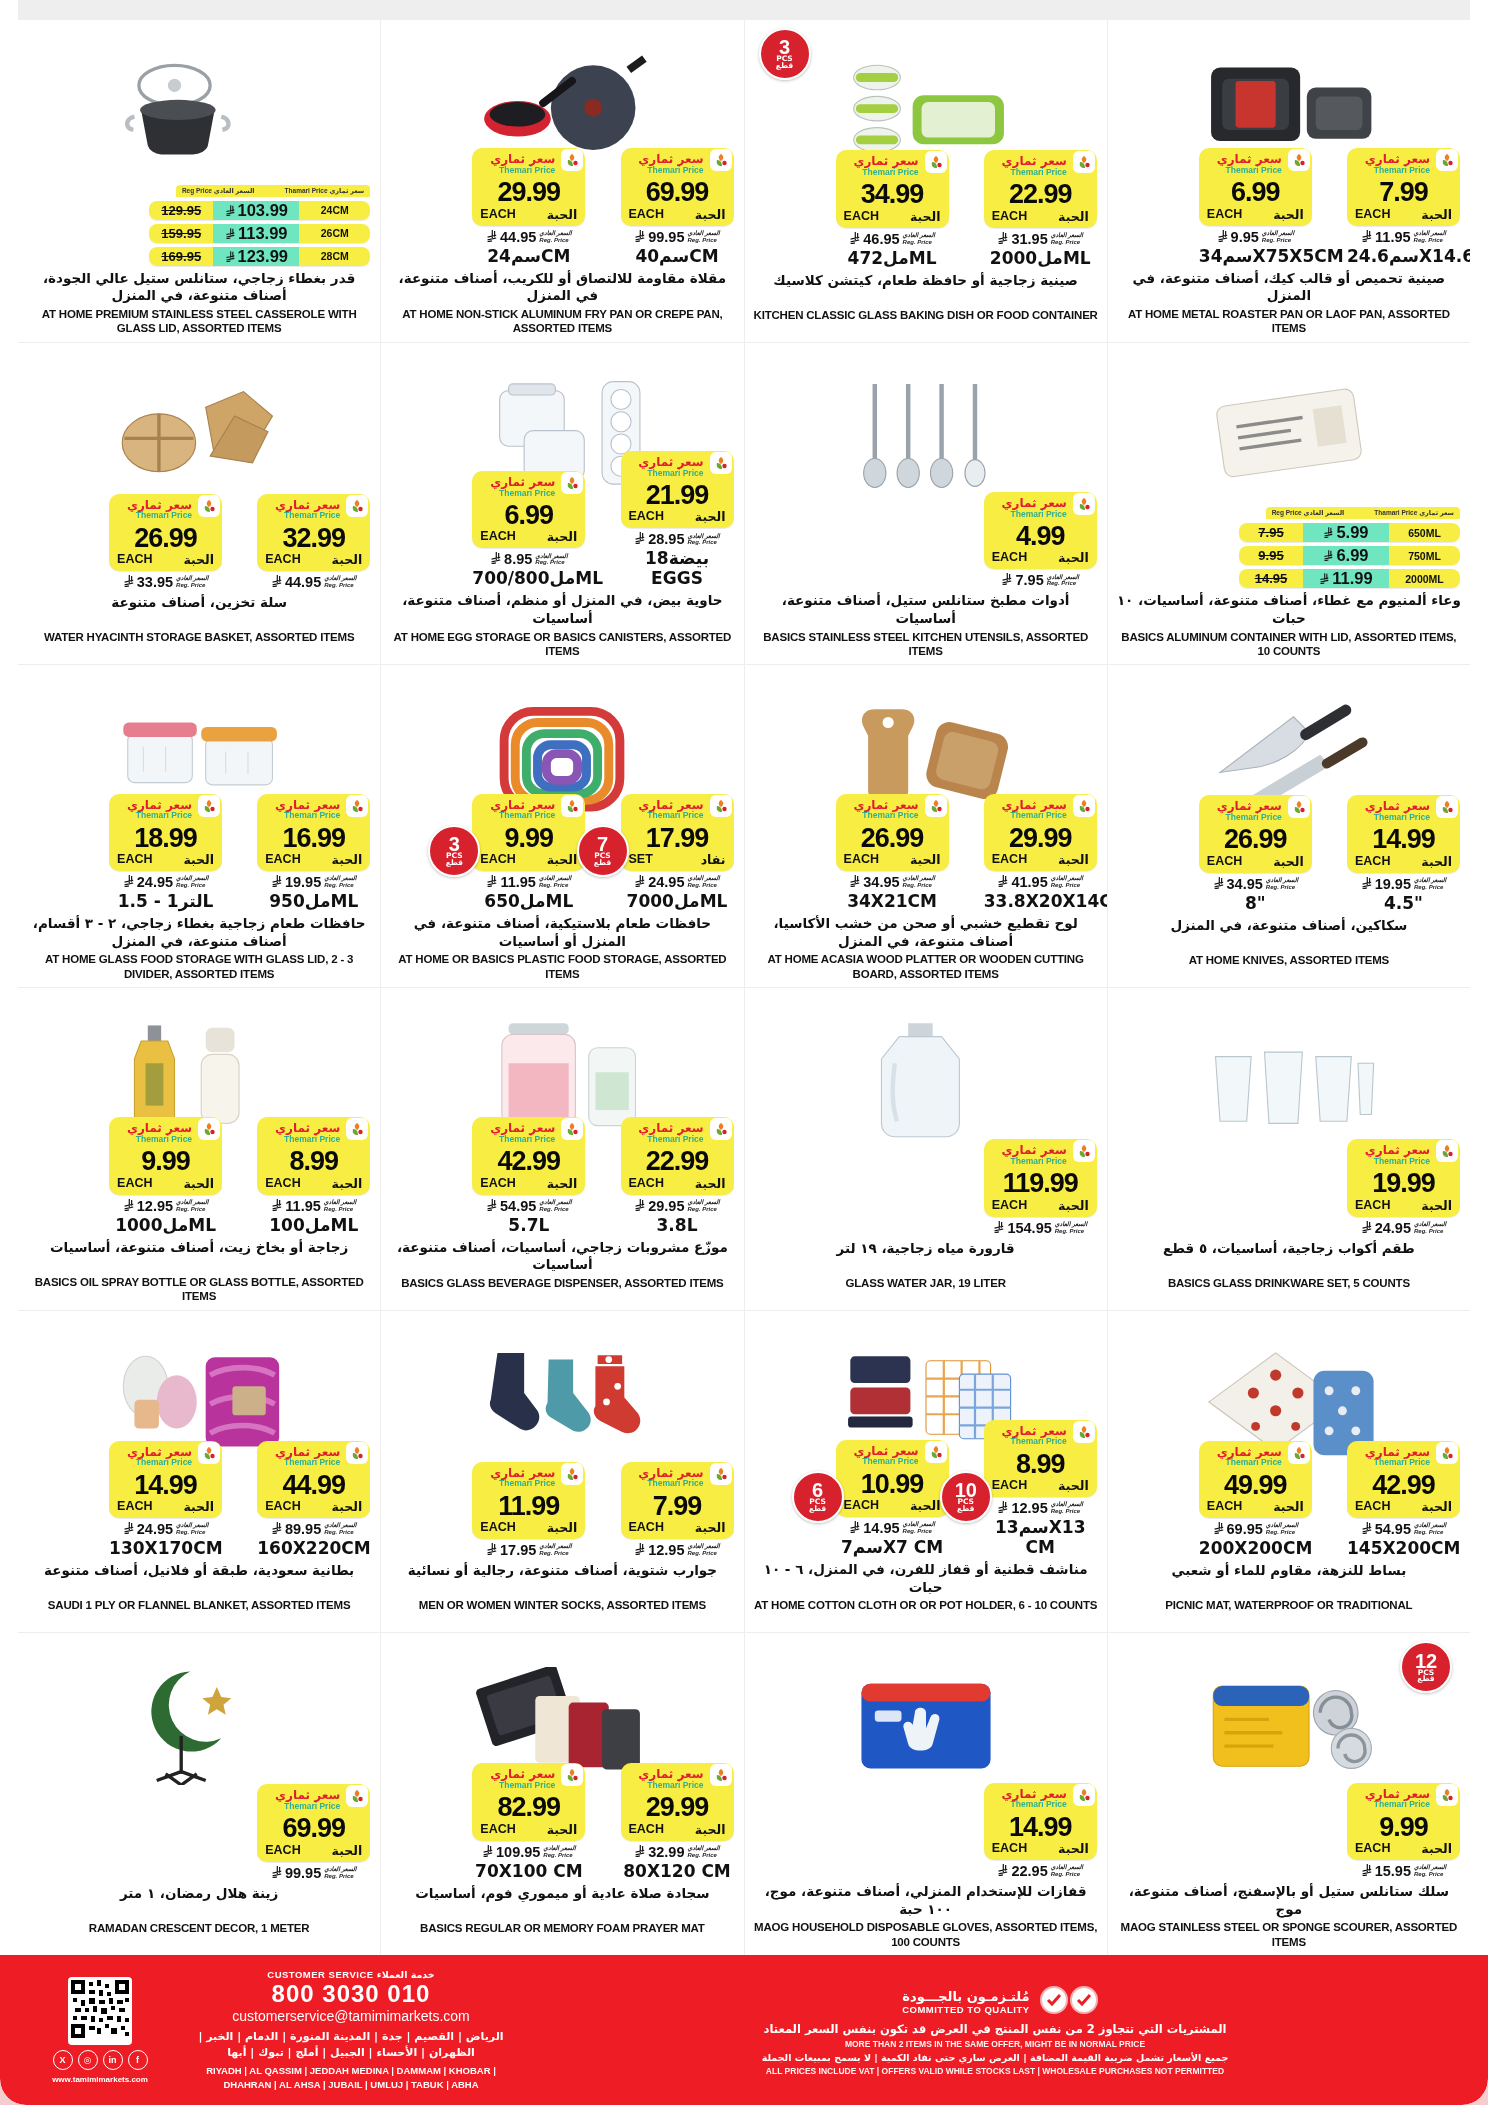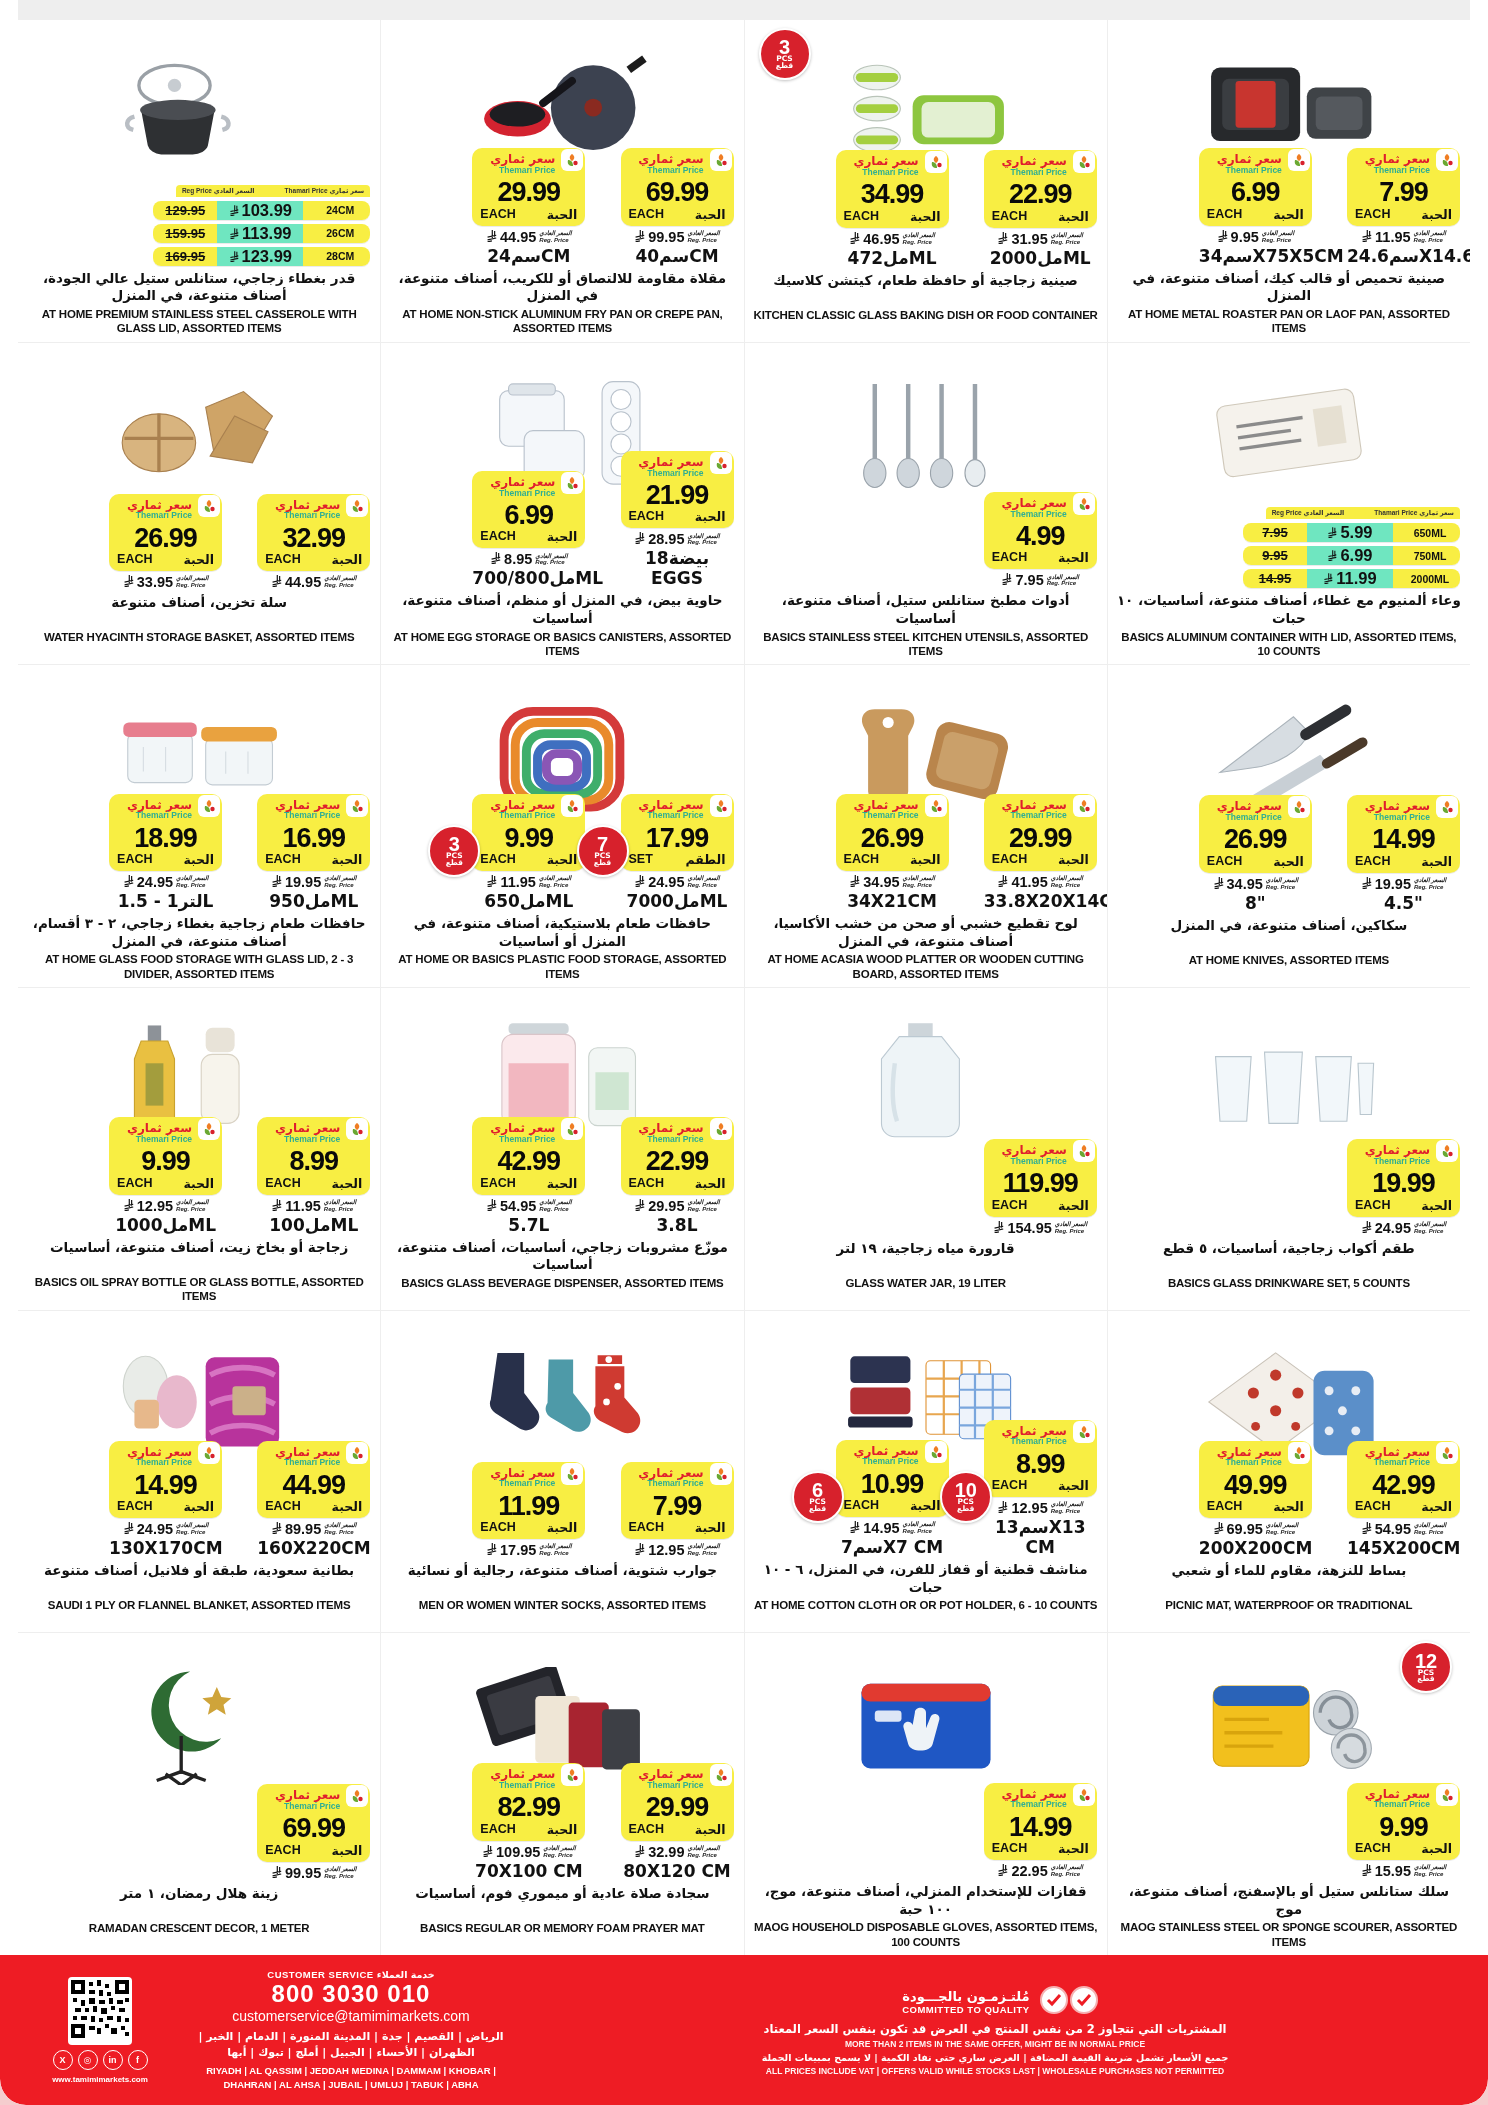--- a/index.html
+++ b/index.html
@@ -91,21 +91,21 @@
   .t-old{
     background:#f8ee43;display:flex;align-items:center;justify-content:center;
     width:64px;font-weight:900;font-size:13px;text-decoration:line-through;
   }
   .t-new{
     background:#6fe6c0;display:flex;align-items:center;justify-content:center;gap:3px;
     width:86px;font-weight:900;font-size:16.5px;
   }
   .t-size{
     background:#f8ee43;display:flex;align-items:center;justify-content:center;
-    width:60px;font-weight:900;font-size:10.5px;padding-left:7px;
+    width:71px;font-weight:900;font-size:10.5px;
   }
   
   .desc-ar{
     text-align:center;font-size:13.5px;font-weight:bold;line-height:1.3;
     font-family:"DejaVu Sans",sans-serif;min-height:34px;margin-top:4px;
   }
   .desc-en{
     text-align:center;font-size:11.5px;font-weight:bold;line-height:1.25;
     letter-spacing:-.2px;min-height:28px;margin-top:2px;text-transform:uppercase;
   }
@@ -862,21 +862,21 @@
             <path d="M3 7c3 0 5 2 5 6-4 0-6-2-5-6z" fill="#6aa832"></path>
             <circle cx="10.5" cy="10" r="2.2" fill="#d7212c"></circle>
           </svg>
         </span>
         <span class="bh-ar">سعر ثماري</span>
         <span class="bh-en">Themari Price</span>
       </div>
       <div class="bp">17.99</div>
       <div class="bu">
         <span class="en">SET</span>
-        <span class="ar">الطقم</span>
+        <span class="ar">نفاد</span>
       </div>
     </div>
     <div class="br">
       <span class="sar-svg">
         <svg width="11" height="12" viewBox="0 0 14 15">
           <path d="M8 0v10M11 1v8M2 9l11-2.4M2 12.5l11-2.4M2 15l5.5-1.2" stroke="#111" stroke-width="1.5" fill="none"></path>
         </svg>
       </span>
       <span class="br-v">24.95</span>
       <span class="br-l">

